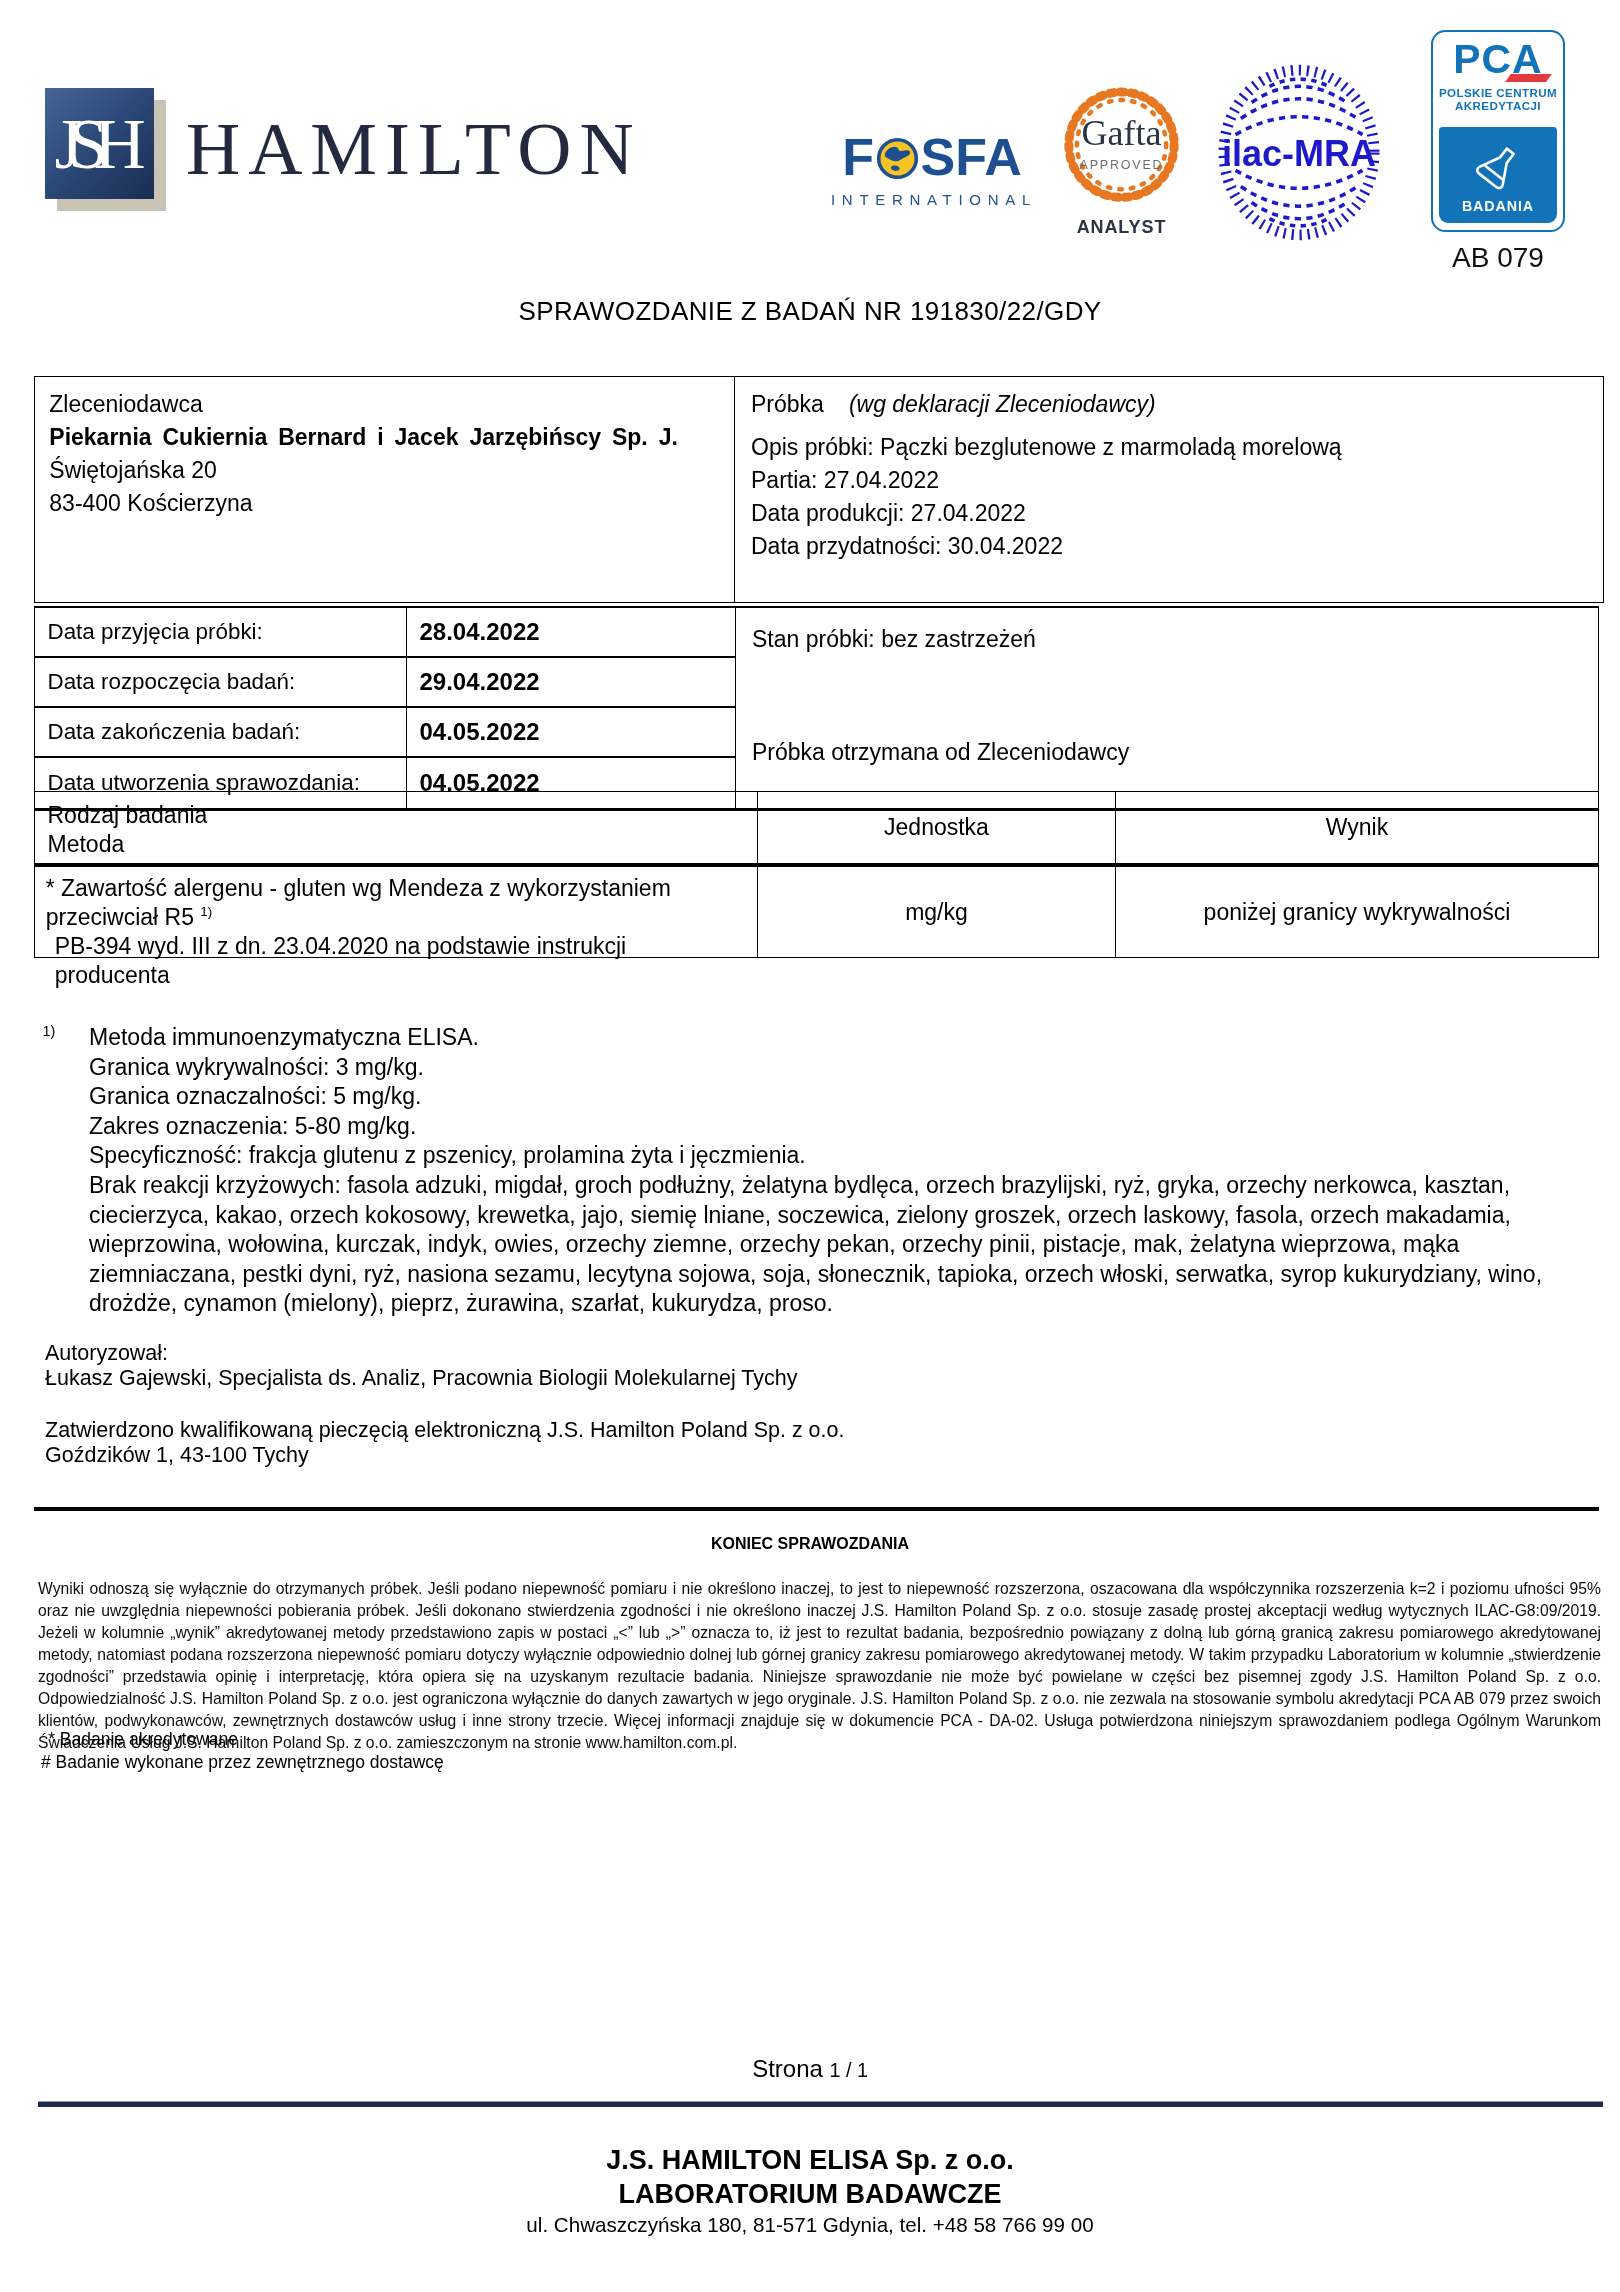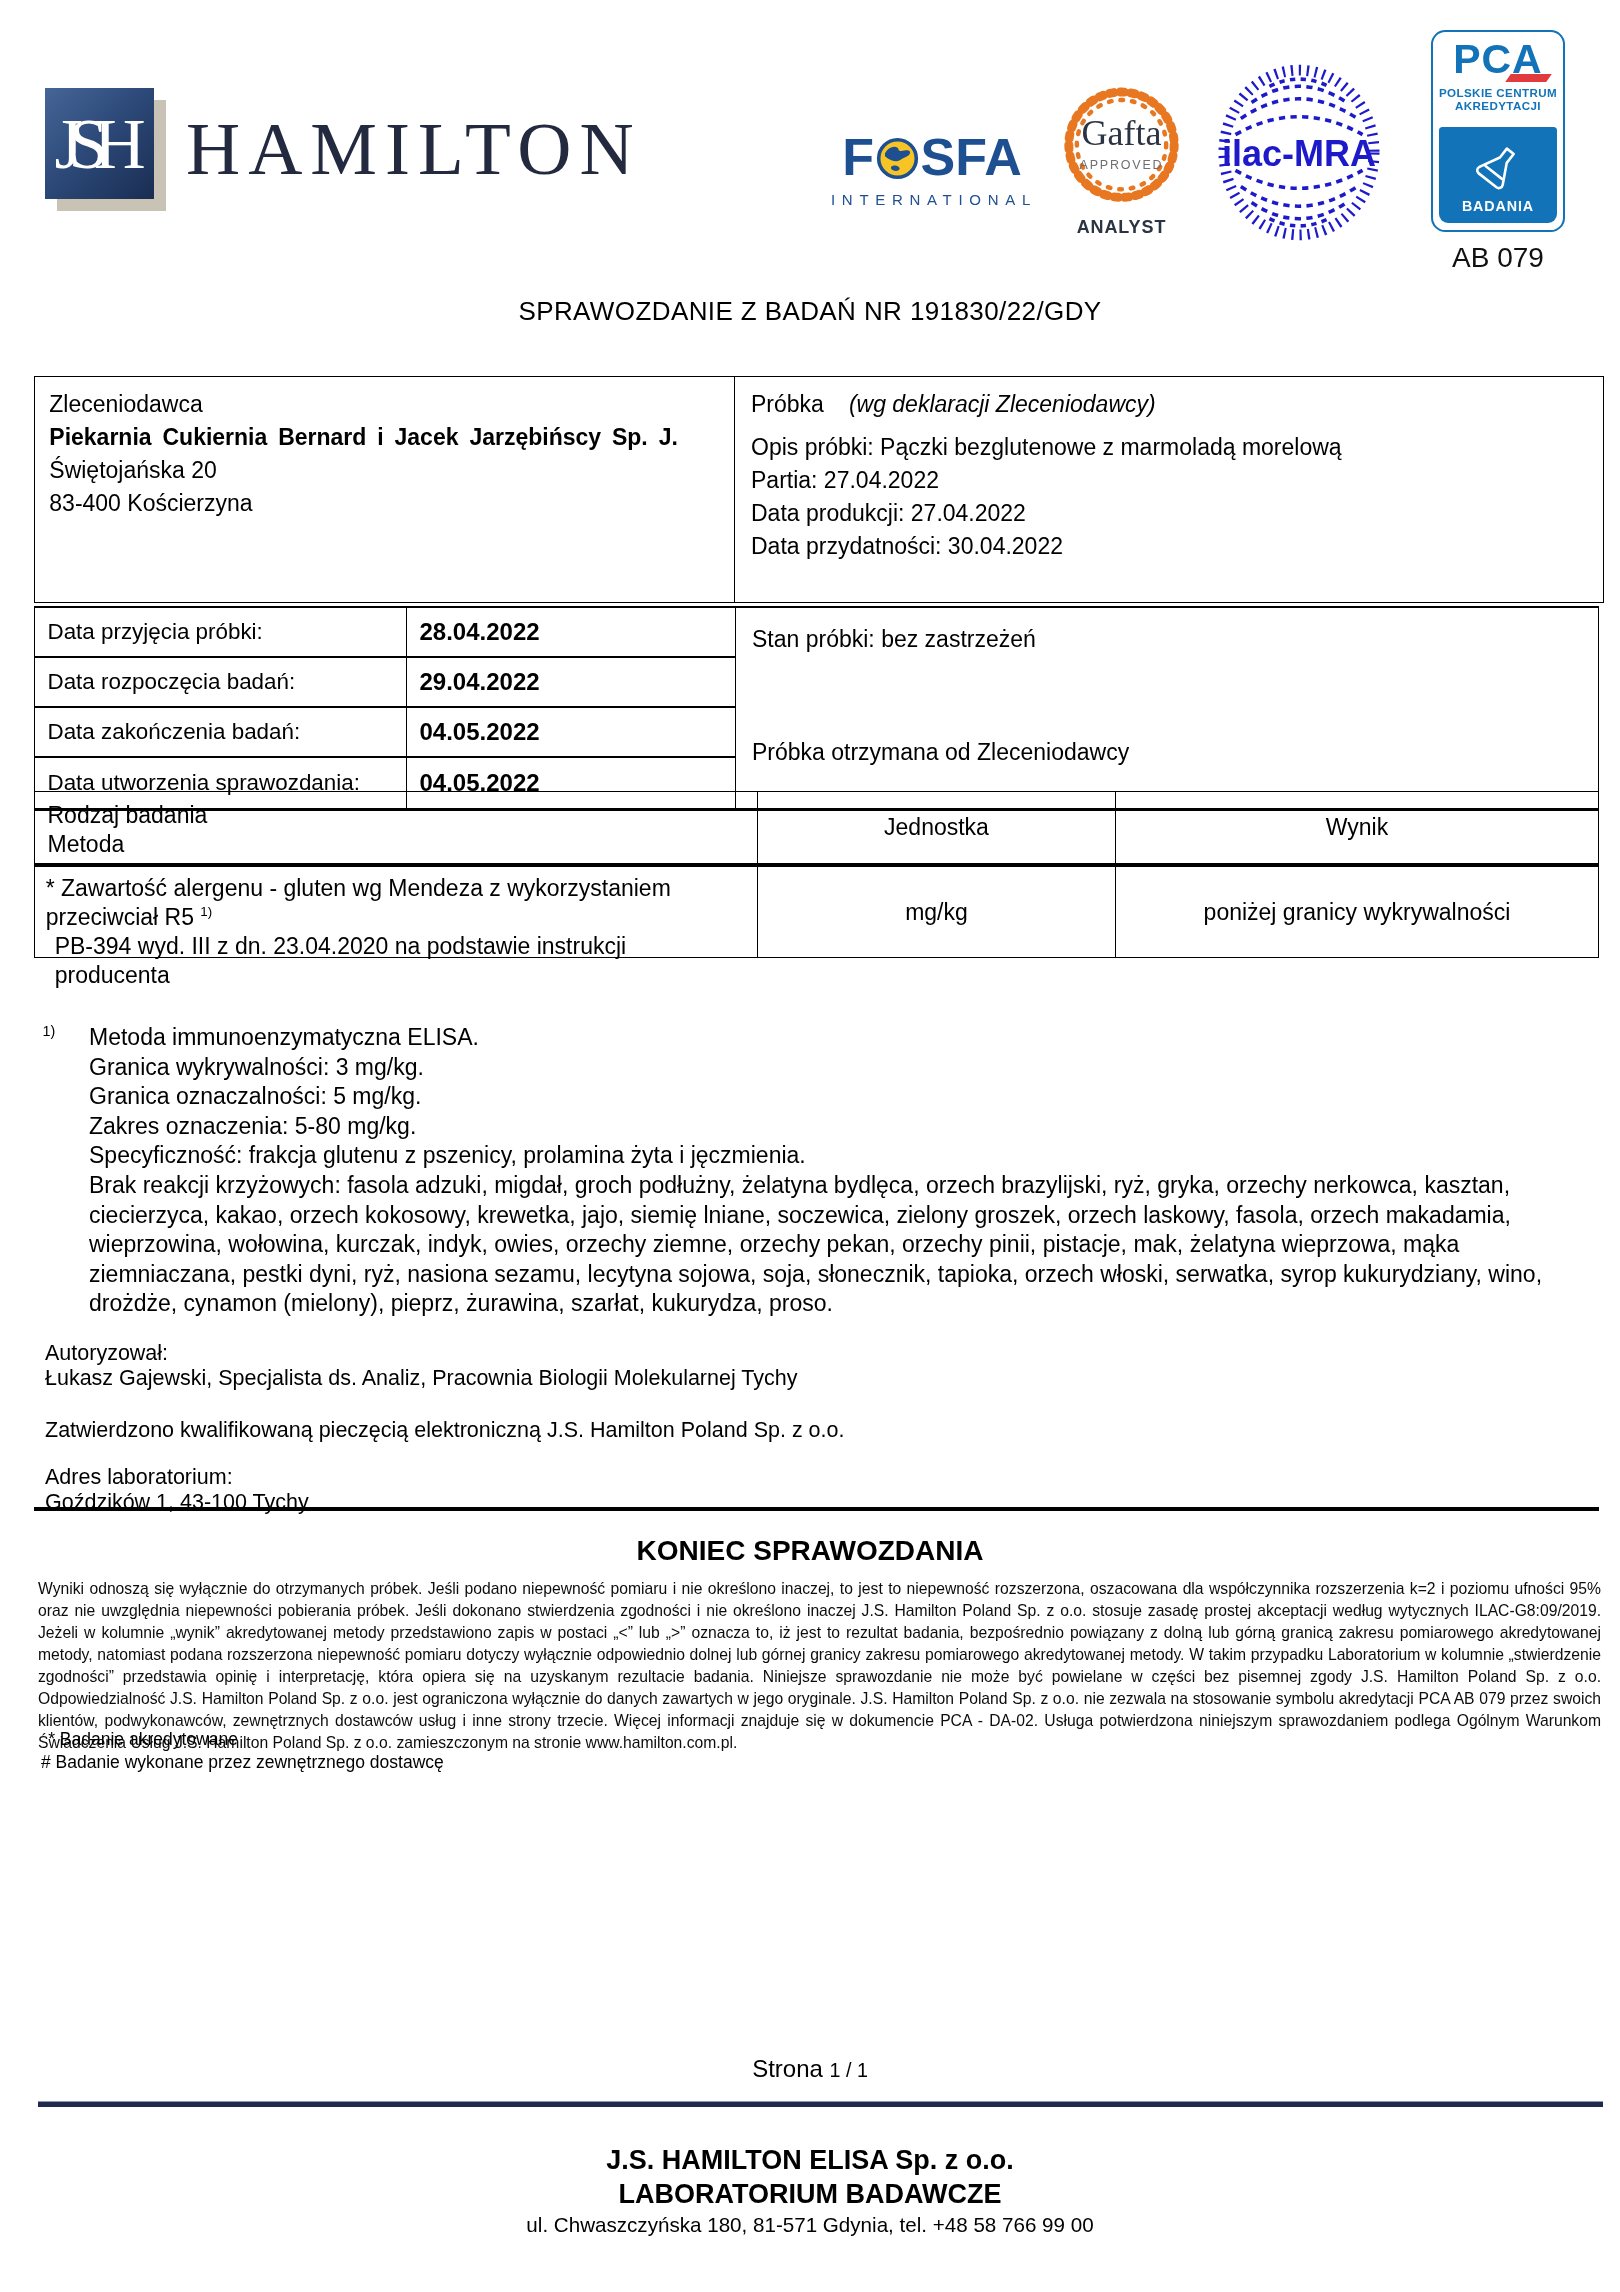--- a/index.html
+++ b/index.html
@@ -92,21 +92,21 @@
   .fn-marker { position:absolute; left:3.6px; top:0; font-size:14.3px; }
   .fn-body { margin-left:50px; font-size:23px; line-height:29.6px; }
 
   
   .authorization { position:absolute; left:45px; top:1341px; font-size:21.5px; line-height:25px; }
   .auth-stamp { margin-top:27px; }
   .auth-addr-label { margin-top:22.4px; }
 
   .divider { position:absolute; left:34px; top:1507px; width:1565px; height:3.6px; background:#000; }
 
-  .koniec { position:absolute; left:0; top:1535px; width:100%; text-align:center; font-size:28px; font-weight:700; }
+  .koniec { position:absolute; left:0; top:1535px; width:100%; text-align:center; font-size:16px; font-weight:700; }
 
   .disclaimer { position:absolute; left:38px; top:1578px; width:1563px; font-size:15.7px; line-height:22px;
                 text-align:justify; color:#0c0c0c; }
 
   .legend { position:absolute; left:41px; top:1728px; font-size:17.5px; line-height:23px; }
   .legend-accredited { padding-left:7.2px; }
 
   .page-num { position:absolute; left:0; top:2055px; width:100%; text-align:center; font-size:24px; }
   .page-num .pn { font-size:19.7px; }
 
@@ -253,21 +253,20 @@
       <div>Zakres oznaczenia: 5-80 mg/kg.</div>
       <div>Specyficzność: frakcja glutenu z pszenicy, prolamina żyta i jęczmienia.</div>
       <div>Brak reakcji krzyżowych: fasola adzuki, migdał, groch podłużny, żelatyna bydlęca, orzech brazylijski, ryż, gryka, orzechy nerkowca, kasztan, ciecierzyca, kakao, orzech kokosowy, krewetka, jajo, siemię lniane, soczewica, zielony groszek, orzech laskowy, fasola, orzech makadamia, wieprzowina, wołowina, kurczak, indyk, owies, orzechy ziemne, orzechy pekan, orzechy pinii, pistacje, mak, żelatyna wieprzowa, mąka ziemniaczana, pestki dyni, ryż, nasiona sezamu, lecytyna sojowa, soja, słonecznik, tapioka, orzech włoski, serwatka, syrop kukurydziany, wino, drożdże, cynamon (mielony), pieprz, żurawina, szarłat, kukurydza, proso.</div>
     </div>
   </div>
 
   <div class="authorization">
     <div>Autoryzował:</div>
     <div>Łukasz Gajewski, Specjalista ds. Analiz, Pracownia Biologii Molekularnej Tychy</div>
     <div class="auth-stamp">Zatwierdzono kwalifikowaną pieczęcią elektroniczną J.S. Hamilton Poland Sp. z o.o.</div>
-    <div class="auth-addr-label">Adres laboratorium:</div>
     <div>Goździków 1, 43-100 Tychy</div>
   </div>
 
   <div class="divider"></div>
 
   <div class="koniec">KONIEC SPRAWOZDANIA</div>
 
   <p class="disclaimer">Wyniki odnoszą się wyłącznie do otrzymanych próbek. Jeśli podano niepewność pomiaru i nie określono inaczej, to jest to niepewność rozszerzona, oszacowana dla współczynnika rozszerzenia k=2 i poziomu ufności 95% oraz nie uwzględnia niepewności pobierania próbek. Jeśli dokonano stwierdzenia zgodności i nie określono inaczej J.S. Hamilton Poland Sp. z o.o. stosuje zasadę prostej akceptacji według wytycznych ILAC-G8:09/2019. Jeżeli w kolumnie „wynik” akredytowanej metody przedstawiono zapis w postaci „&lt;” lub „&gt;” oznacza to, iż jest to rezultat badania, bezpośrednio powiązany z dolną lub górną granicą zakresu pomiarowego akredytowanej metody, natomiast podana rozszerzona niepewność pomiaru dotyczy wyłącznie odpowiednio dolnej lub górnej granicy zakresu pomiarowego akredytowanej metody. W takim przypadku Laboratorium w kolumnie „stwierdzenie zgodności” przedstawia opinię i interpretację, która opiera się na uzyskanym rezultacie badania. Niniejsze sprawozdanie nie może być powielane w części bez pisemnej zgody J.S. Hamilton Poland Sp. z o.o. Odpowiedzialność J.S. Hamilton Poland Sp. z o.o. jest ograniczona wyłącznie do danych zawartych w jego oryginale. J.S. Hamilton Poland Sp. z o.o. nie zezwala na stosowanie symbolu akredytacji PCA AB 079 przez swoich klientów, podwykonawców, zewnętrznych dostawców usług i inne strony trzecie. Więcej informacji znajduje się w dokumencie PCA - DA-02. Usługa potwierdzona niniejszym sprawozdaniem podlega Ogólnym Warunkom Świadczenia Usług J.S. Hamilton Poland Sp. z o.o. zamieszczonym na stronie www.hamilton.com.pl.</p>
 
   <div class="legend">

